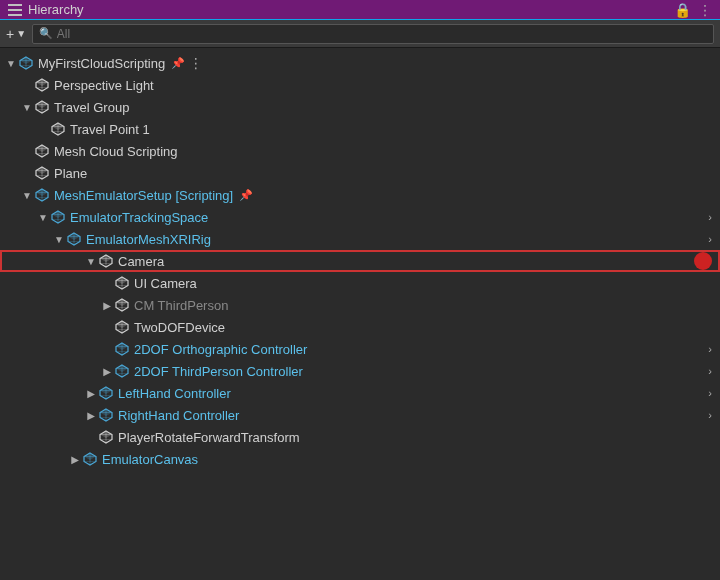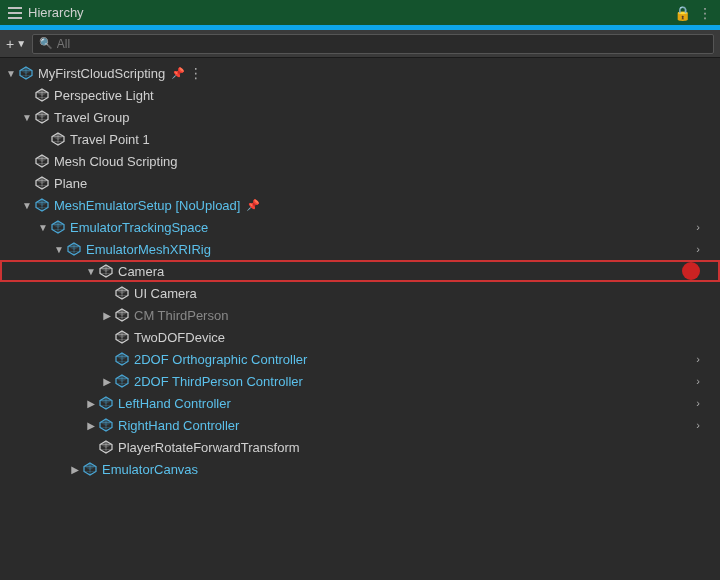--- a/index.html
+++ b/index.html
@@ -11,24 +11,24 @@
       font-size: 13px;
       color: #d4d4d4;
       overflow: hidden;
     }
 
     
     .header {
       display: flex;
       align-items: center;
       justify-content: space-between;
-      background: #14532d;
-      height: 30px;
+      background: #701a75;
+      height: 20px;
       padding: 0 8px;
-      border-bottom: 5px solid #0ea5e9;
+      border-bottom: 1px solid #0ea5e9;
     }
     .header-left {
       display: flex;
       align-items: center;
       gap: 6px;
     }
     .hamburger-icon {
       display: flex;
       flex-direction: column;
       gap: 3px;
@@ -99,21 +99,21 @@
     .tree {
       padding: 4px 0;
       overflow-y: auto;
       height: calc(580px - 30px - 28px);
     }
 
     .tree-item {
       display: flex;
       align-items: center;
       height: 22px;
-      padding-right: 20px;
+      padding-right: 8px;
       cursor: pointer;
       white-space: nowrap;
       position: relative;
     }
     .tree-item.highlighted {
       outline: 2px solid #cc3333;
       outline-offset: -2px;
     }
 
     .indent {
@@ -293,21 +293,21 @@
     <div class="tree-item">
       <span class="indent" style="width: 20px;"></span>
       <span class="arrow expanded"></span>
       <span class="cube-icon"><svg viewBox="0 0 16 16" xmlns="http://www.w3.org/2000/svg">
     <polygon points="8,2 14,5.5 14,10.5 8,14 2,10.5 2,5.5" fill="none" stroke="#4aa8d8" stroke-width="1.2"></polygon>
     <line x1="8" y1="2" x2="8" y2="14" stroke="#4aa8d8" stroke-width="0.8" opacity="0.5"></line>
     <line x1="2" y1="5.5" x2="14" y2="5.5" stroke="#4aa8d8" stroke-width="0.8" opacity="0.5"></line>
     <line x1="2" y1="10.5" x2="14" y2="10.5" stroke="#4aa8d8" stroke-width="0.8" opacity="0.3"></line>
     <polygon points="8,2 14,5.5 8,9 2,5.5" fill="#4aa8d8" opacity="0.25"></polygon>
   </svg></span>
-      <span class="item-label blue">MeshEmulatorSetup [NoUpload]</span>
+      <span class="item-label blue">MeshEmulatorSetup [Scripting]</span>
       <span class="pin-icon" style="font-size: 11px; margin-left: 6px;">📌</span>
     </div>
     <div class="tree-item">
       <span class="indent" style="width: 36px;"></span>
       <span class="arrow expanded"></span>
       <span class="cube-icon"><svg viewBox="0 0 16 16" xmlns="http://www.w3.org/2000/svg">
     <polygon points="8,2 14,5.5 14,10.5 8,14 2,10.5 2,5.5" fill="none" stroke="#4aa8d8" stroke-width="1.2"></polygon>
     <line x1="8" y1="2" x2="8" y2="14" stroke="#4aa8d8" stroke-width="0.8" opacity="0.5"></line>
     <line x1="2" y1="5.5" x2="14" y2="5.5" stroke="#4aa8d8" stroke-width="0.8" opacity="0.5"></line>
     <line x1="2" y1="10.5" x2="14" y2="10.5" stroke="#4aa8d8" stroke-width="0.8" opacity="0.3"></line>

